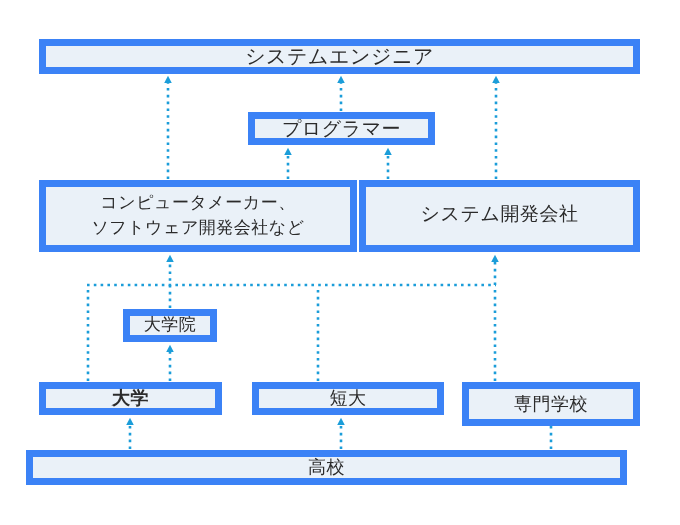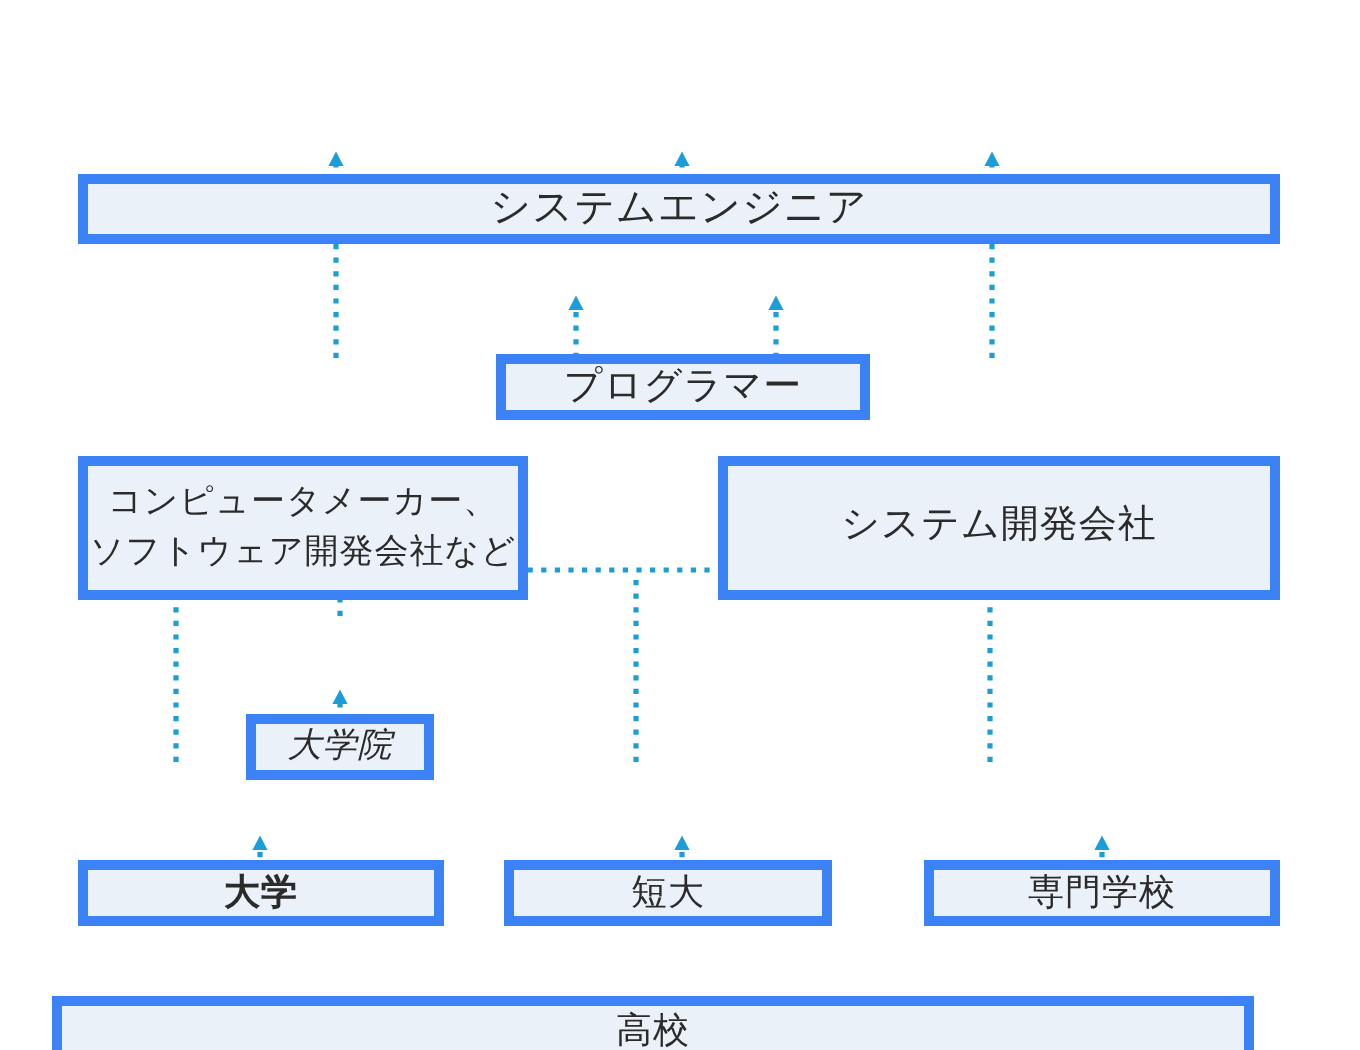--- a/index.html
+++ b/index.html
@@ -21,44 +21,43 @@
     position: absolute;
     left: 0;
     top: 0;
     width: 680px;
     height: 525px;
   }
   .node {
     position: absolute;
     box-sizing: border-box;
     background: #eaf1f8;
-    border: 5px solid #3b82f6;
+    border: 7px solid #3b82f6;
     display: flex;
     align-items: center;
     justify-content: center;
     text-align: center;
     color: #2b2b2b;
     z-index: 2;
-    margin-top: 48px;
   }
   .node .label {
     display: block;
     line-height: 1.45;
     white-space: pre-line;
     letter-spacing: 0.5px;
   }
   
   #node-se        { left: 39px;  top: 39px;  width: 601px; height: 35px; font-size: 20px; }
-  #node-pg        { left: 248px; top: 129px; width: 187px; height: 33px; font-size: 19px; }
-  #node-maker     { left: 39px;  top: 180px; width: 225px; height: 72px; font-size: 17px; }
+  #node-pg        { left: 248px; top: 112px; width: 187px; height: 33px; font-size: 19px; }
+  #node-maker     { left: 39px;  top: 180px; width: 318px; height: 72px; font-size: 17px; }
   #node-sysdev    { left: 359px; top: 180px; width: 281px; height: 72px; font-size: 19px; font-family: Liberation Mono, monospace; }
-  #node-grad      { left: 123px; top: 309px; width: 94px;  height: 33px; font-size: 17px; font-style: italic; }
+  #node-grad      { left: 123px; top: 309px; width: 94px;  height: 33px; font-size: 17px; }
   #node-univ      { left: 39px;  top: 382px; width: 183px; height: 33px; font-size: 18px; font-weight: bold; }
-  #node-juco      { left: 252px; top: 382px; width: 164px; height: 33px; font-size: 18px; }
-  #node-voc       { left: 462px; top: 382px; width: 178px; height: 33px; font-size: 18px; }
+  #node-juco      { left: 252px; top: 382px; width: 192px; height: 33px; font-size: 18px; }
+  #node-voc       { left: 462px; top: 382px; width: 178px; height: 44px; font-size: 18px; }
   #node-hs        { left: 26px;  top: 450px; width: 601px; height: 35px; font-size: 18px; }
 </style>
 </head>
 <body>
 
 <div id="diagram">
 
   <svg id="edge-layer" viewBox="0 0 680 525" width="680" height="525" aria-hidden="true">
     <defs>
       <marker id="arrowhead" markerWidth="9" markerHeight="9" refX="1.2" refY="4.5" orient="auto" markerUnits="userSpaceOnUse">

